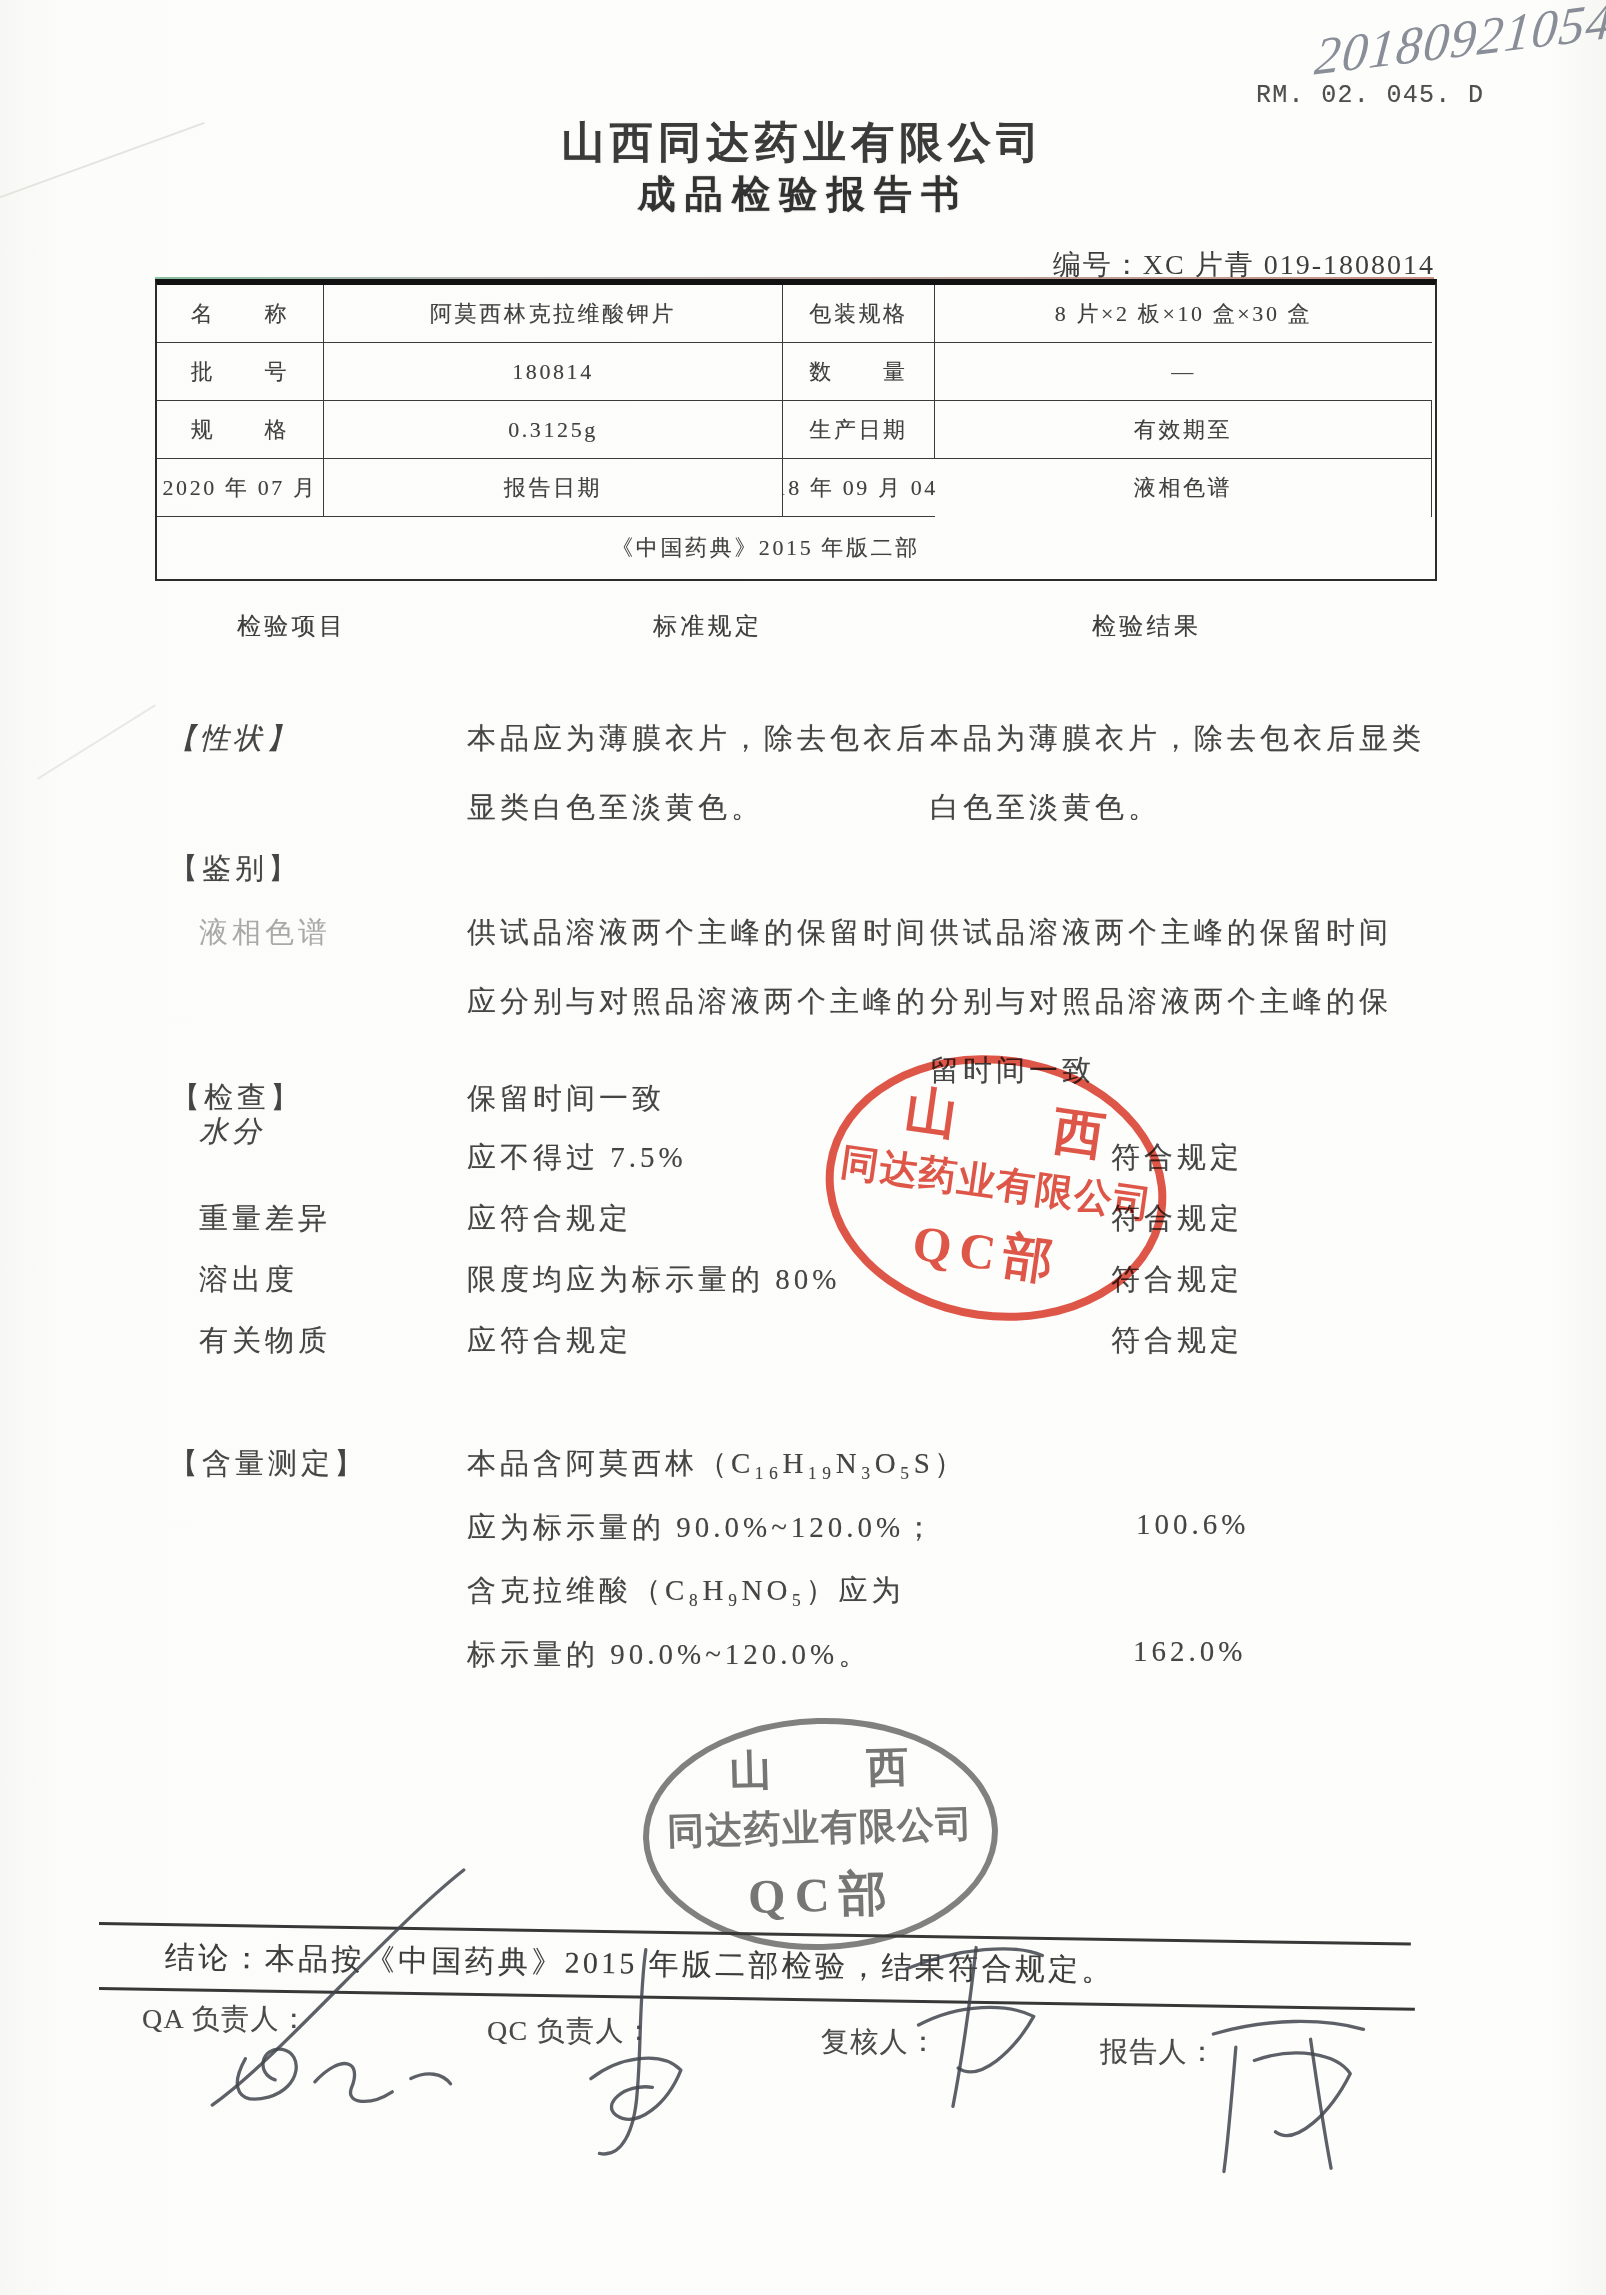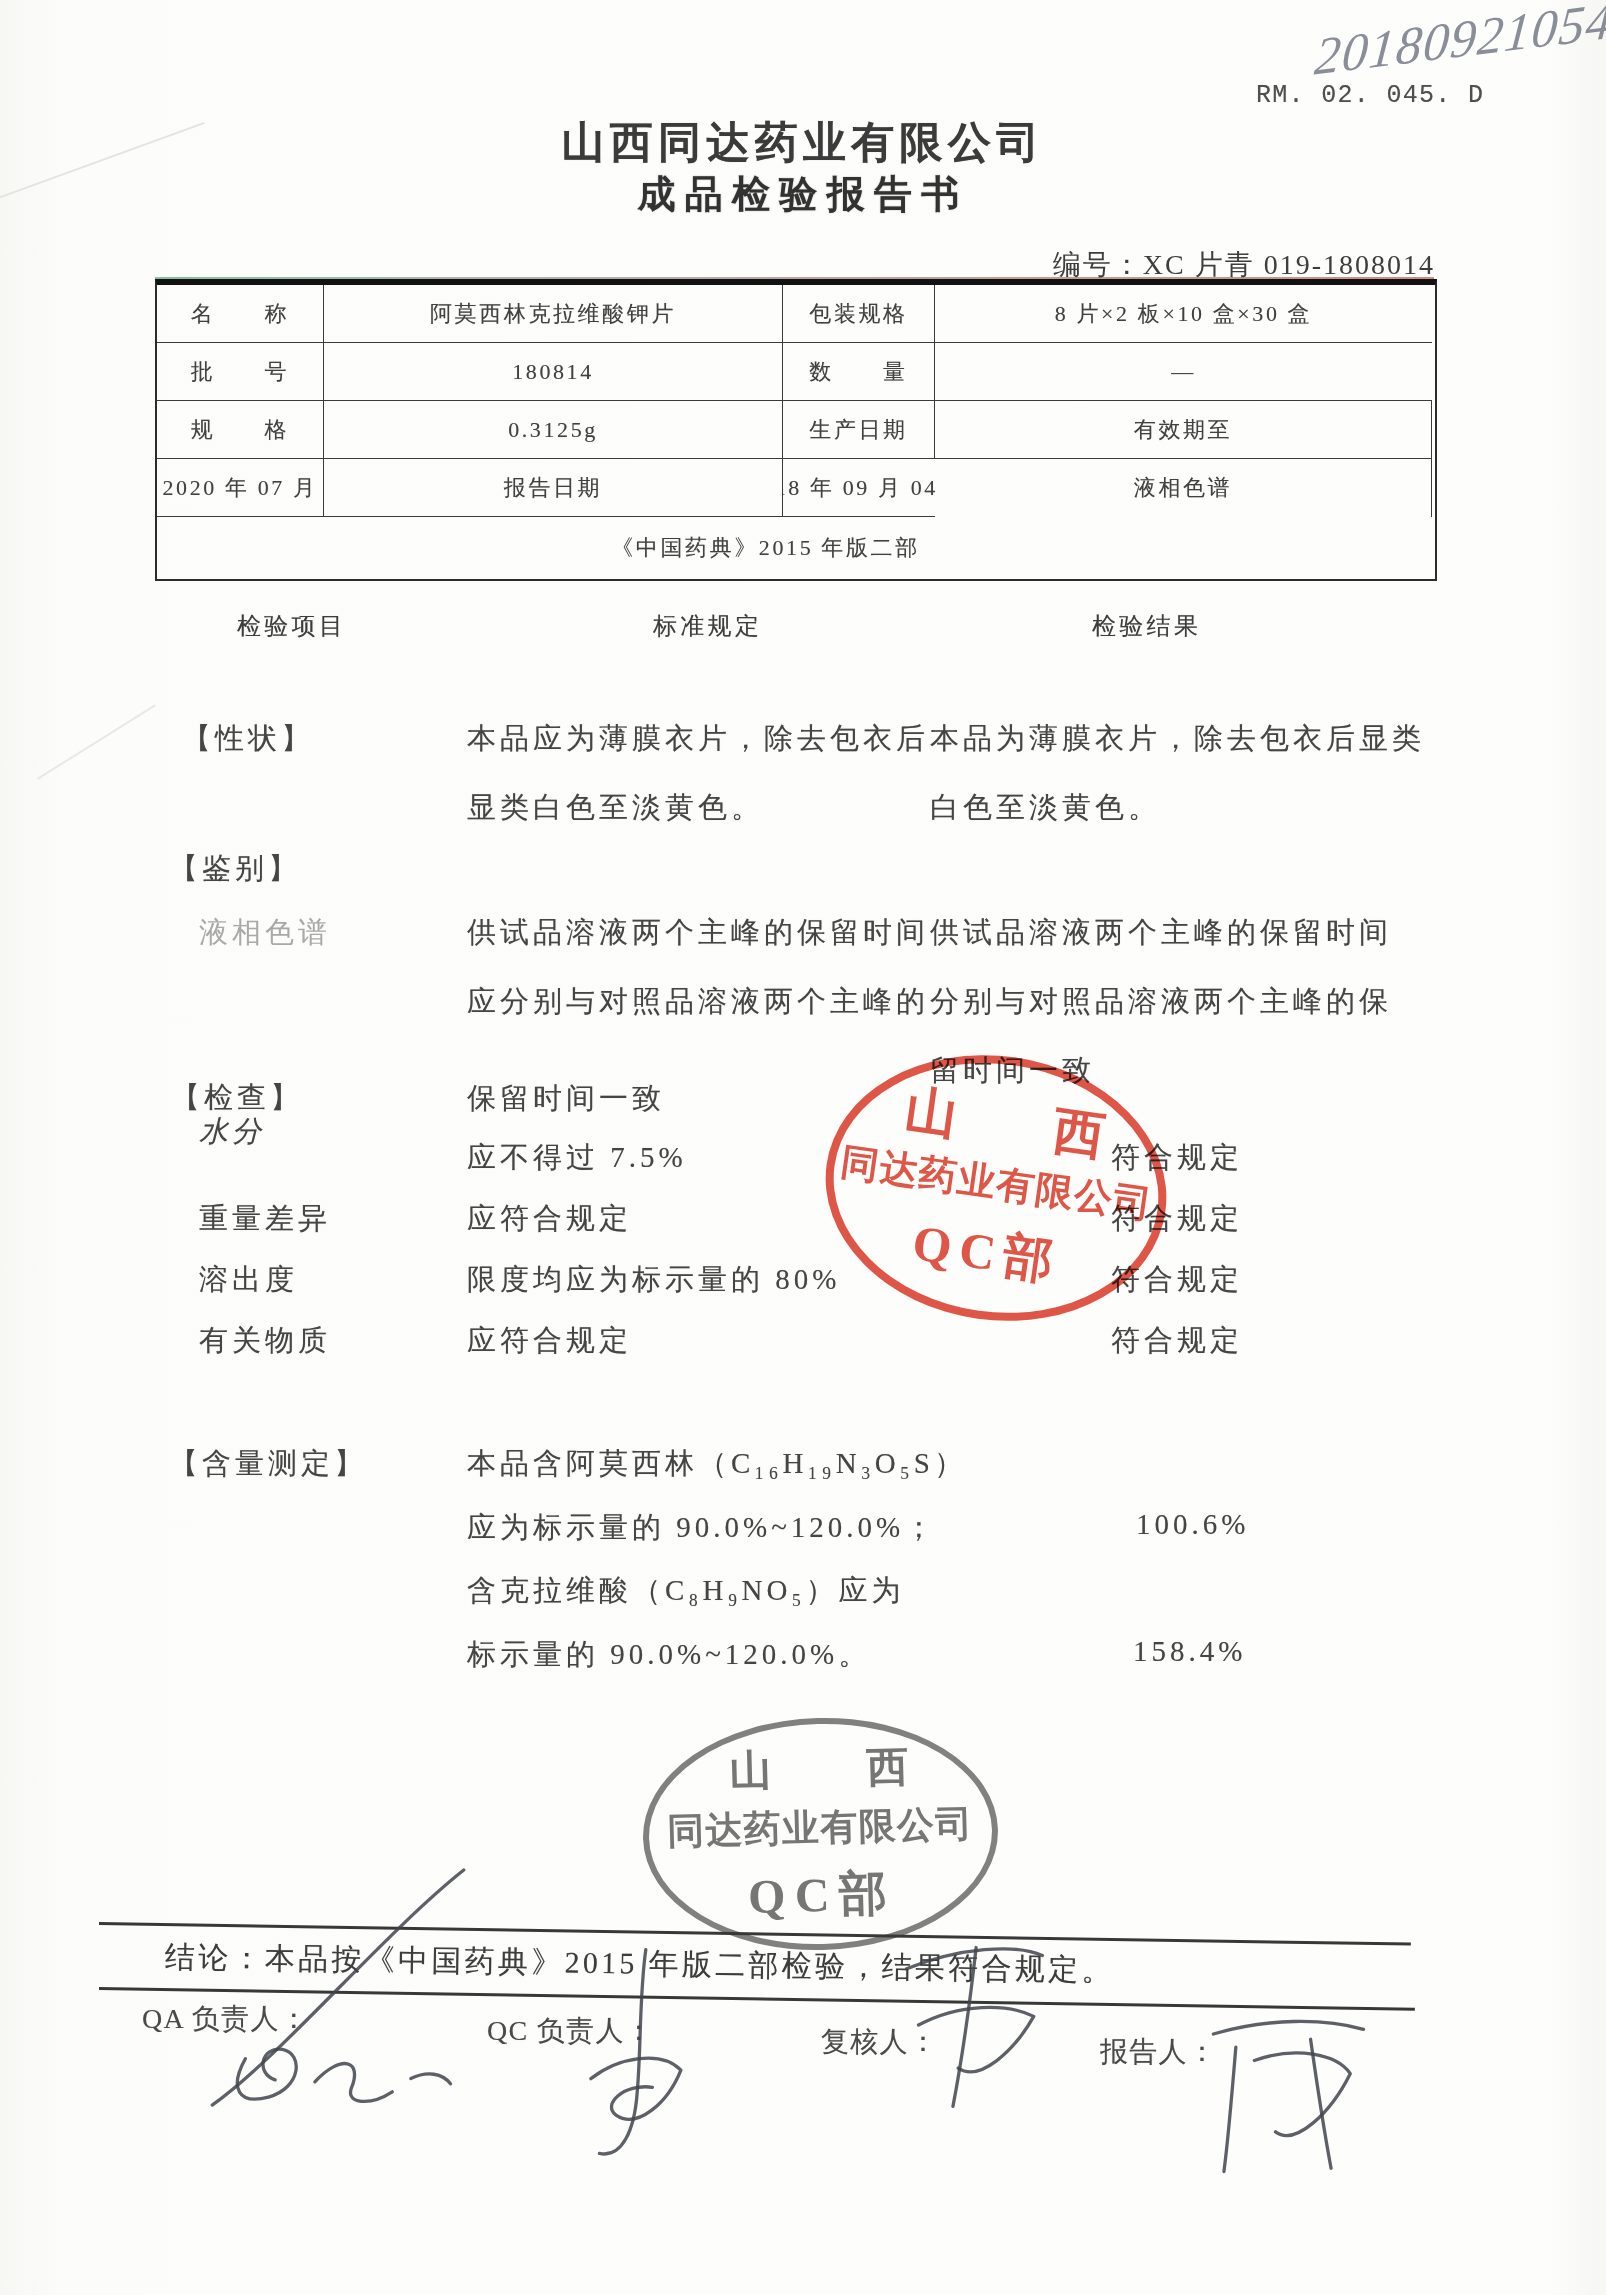--- a/index.html
+++ b/index.html
@@ -144,21 +144,21 @@
     <div class="cell lastrow">液相色谱</div>
     <div class="cell basis lastcol lastrow">《中国药典》2015 年版二部</div>
   </div>
 
   <div class="col-heads">
     <span style="left:237px;top:610px;">检验项目</span>
     <span style="left:653px;top:610px;">标准规定</span>
     <span style="left:1092px;top:610px;">检验结果</span>
   </div>
 
-  <span class="t" style="left:182px;top:719px;">【性状】</span>
+  <span class="t" style="left:167px;top:719px;font-style:italic;">【性状】</span>
   <span class="t" style="left:467px;top:719px;">本品应为薄膜衣片，除去包衣后</span>
   <span class="t" style="left:467px;top:788px;">显类白色至淡黄色。</span>
   <span class="t" style="left:930px;top:719px;">本品为薄膜衣片，除去包衣后显类</span>
   <span class="t" style="left:930px;top:788px;">白色至淡黄色。</span>
 
   <span class="t" style="left:169px;top:849px;">【鉴别】</span>
   <span class="t faded" style="left:199px;top:913px;">液相色谱</span>
   <span class="t" style="left:467px;top:913px;">供试品溶液两个主峰的保留时间</span>
   <span class="t" style="left:467px;top:982px;">应分别与对照品溶液两个主峰的</span>
   <span class="t" style="left:467px;top:1051px;margin-top:28px;">保留时间一致</span>
@@ -183,21 +183,21 @@
   <span class="t" style="left:199px;top:1321px;">有关物质</span>
   <span class="t" style="left:467px;top:1321px;">应符合规定</span>
   <span class="t" style="left:1111px;top:1321px;">符合规定</span>
 
   <span class="t" style="left:169px;top:1444px;">【含量测定】</span>
   <span class="t" style="left:467px;top:1444px;">本品含阿莫西林（C₁₆H₁₉N₃O₅S）</span>
   <span class="t" style="left:467px;top:1508px;">应为标示量的 90.0%~120.0%；</span>
   <span class="t" style="left:467px;top:1571px;">含克拉维酸（C₈H₉NO₅）应为</span>
   <span class="t" style="left:467px;top:1635px;">标示量的 90.0%~120.0%。</span>
   <span class="t" style="left:1136px;top:1508px;">100.6%</span>
-  <span class="t" style="left:1133px;top:1635px;">158.4%</span>
+  <span class="t" style="left:1133px;top:1635px;">162.0%</span>
 
   <div class="stamp stamp-red">
     <span class="s1">山　西</span>
     <span class="s2">同达药业有限公司</span>
     <span class="s3">QC部</span>
   </div>
 
   <div class="stamp stamp-gray">
     <span class="s1">山　西</span>
     <span class="s2">同达药业有限公司</span>

